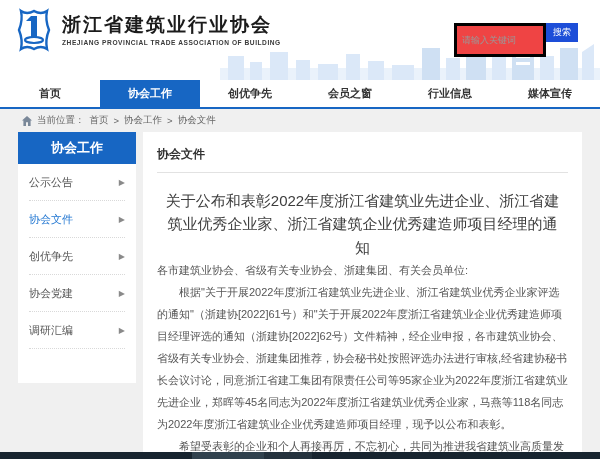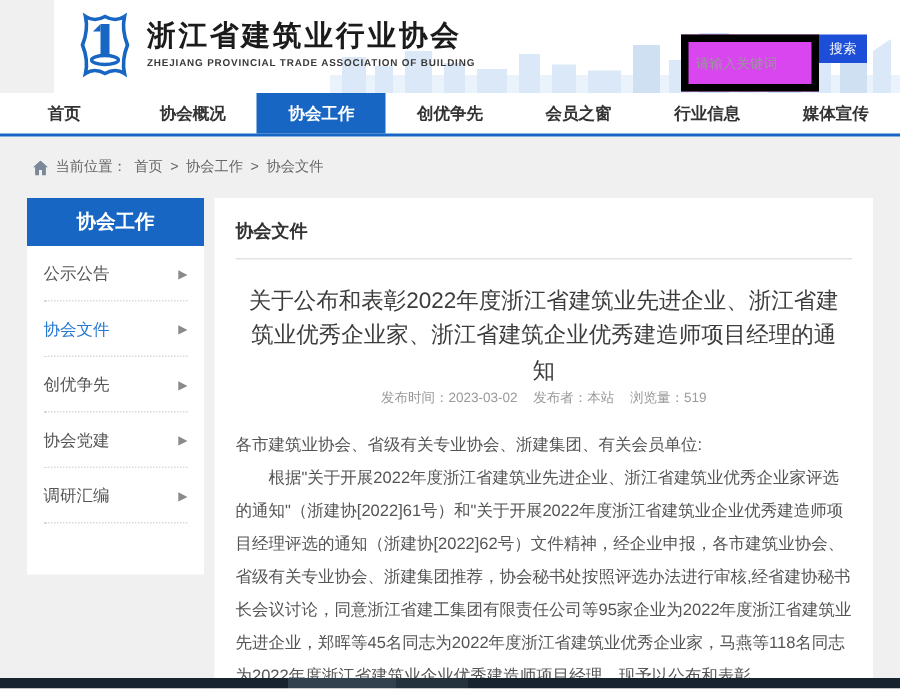--- a/index.html
+++ b/index.html
@@ -6,51 +6,51 @@
   html,body { width:600px; height:459px; }
   body {
     font-family:"Liberation Sans","DejaVu Sans",sans-serif;
     background:#f0f0f0;
     position:relative;
     overflow:hidden;
     color:#333;
   }
   
   .header {
-    height:62px; background:#ffffff; position:relative; overflow:hidden;margin-left:36px;
+    height:80px; background:#ffffff; position:relative; overflow:hidden;
   }
   .skyline-band {
     position:absolute; right:0; bottom:0; height:46px; width:380px;
   }
   .logo { position:absolute; left:14px; top:8px; display:flex; align-items:center; gap:8px; z-index:2; }
   .logo-text .cn { font-size:19px; font-weight:bold; color:#1b1b1b; letter-spacing:2px; line-height:1.2; }
   .logo-text .en { font-size:6.6px; color:#3a3a3a; letter-spacing:.55px; font-weight:bold; margin-top:2px; }
   .search-box { position:absolute; right:22px; top:23px; display:flex; z-index:2; }
   .search-input {
-    width:92px; height:19px; border:5px solid #000000; background:#d946ef;
+    width:92px; height:19px; border:3px solid #000000; background:#ef4444;
     font-size:9px; padding:14px 5px; color:#333; outline:none;
   }
   .search-input::placeholder { color:#999; }
   .search-btn {
     width:32px; height:19px; background:#1d4ed8; color:#fff; border:none;
     font-size:9px; cursor:pointer;
   }
   
   .nav {
     height:29px; background:#ffffff; display:flex;
     border-bottom:2px solid #1766c3;
   }
   .nav-item {
     flex:1; display:flex; align-items:center; justify-content:center;
     font-size:11px; font-weight:bold; color:#333; cursor:pointer;
   }
   .nav-item.active { background:#1766c3; color:#fff; }
   
   .breadcrumb {
-    height:41px; display:flex; align-items:center; padding-left:22px;
+    height:23px; display:flex; align-items:center; padding-left:22px;
     font-size:9.5px; color:#666; gap:5px;
   }
   .crumb-link { cursor:pointer; }
   
   .content { display:flex; align-items:flex-start; padding:0 18px; gap:7px; }
   .sidebar { width:118px; background:#fff; padding-bottom:34px; }
   .sidebar-title {
     background:#1766c3; color:#fff; text-align:center;
     font-size:13px; font-weight:bold; height:32px; line-height:32px;
   }
@@ -133,21 +133,20 @@
   </div>
 
   <div class="search-box">
     <input class="search-input" type="text" placeholder="请输入关键词" style="">
     <button class="search-btn">搜索</button>
   </div>
 </div>
 
 <div class="nav">
   <div class="nav-item">首页</div>
-  <div class="nav-item">协会概况</div>
   <div class="nav-item active">协会工作</div>
   <div class="nav-item">创优争先</div>
   <div class="nav-item">会员之窗</div>
   <div class="nav-item">行业信息</div>
   <div class="nav-item">媒体宣传</div>
 </div>
 
 <div class="breadcrumb">
   <svg width="10" height="10" viewBox="0 0 10 10">
     <path d="M5 0 L10 4.5 L8.6 4.5 L8.6 10 L6 10 L6 6.3 L4 6.3 L4 10 L1.4 10 L1.4 4.5 L0 4.5 Z" fill="#7a8899"></path>
@@ -186,25 +185,20 @@
         <span class="arrow">▶</span>
       </li>
     </ul>
   </div>
 
   <div class="main">
     <div class="section-head">协会文件</div>
 
     <h1 class="article-title">关于公布和表彰2022年度浙江省建筑业先进企业、浙江省建筑业优秀企业家、浙江省建筑企业优秀建造师项目经理的通知</h1>
 
-    <div class="article-meta">
-      <span>发布时间：2023-03-02</span>
-      <span>发布者：本站</span>
-      <span>浏览量：519</span>
-    </div>
 
     <div class="article-body">
       <p>各市建筑业协会、省级有关专业协会、浙建集团、有关会员单位:</p>
       <p class="indent">根据"关于开展2022年度浙江省建筑业先进企业、浙江省建筑业优秀企业家评选的通知"（浙建协[2022]61号）和"关于开展2022年度浙江省建筑业企业优秀建造师项目经理评选的通知（浙建协[2022]62号）文件精神，经企业申报，各市建筑业协会、省级有关专业协会、浙建集团推荐，协会秘书处按照评选办法进行审核,经省建协秘书长会议讨论，同意浙江省建工集团有限责任公司等95家企业为2022年度浙江省建筑业先进企业，郑晖等45名同志为2022年度浙江省建筑业优秀企业家，马燕等118名同志为2022年度浙江省建筑业企业优秀建造师项目经理，现予以公布和表彰。</p>
       <p class="indent">希望受表彰的企业和个人再接再厉，不忘初心，共同为推进我省建筑业高质量发展贡献力量。</p>
 
     </div>
   </div>
 
 </div>

